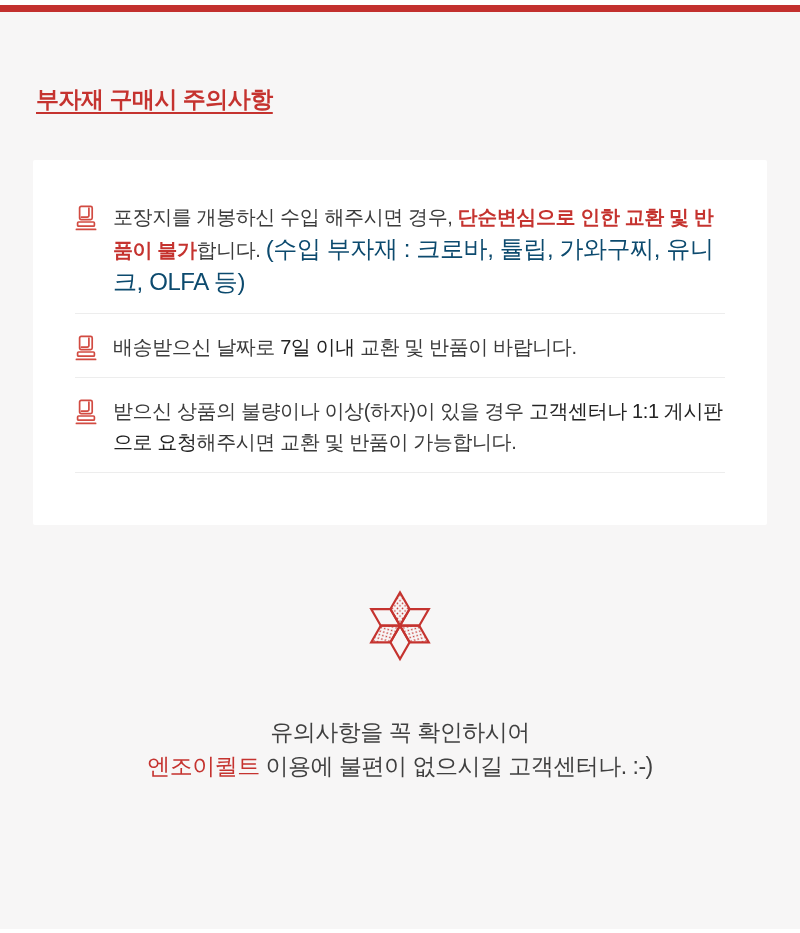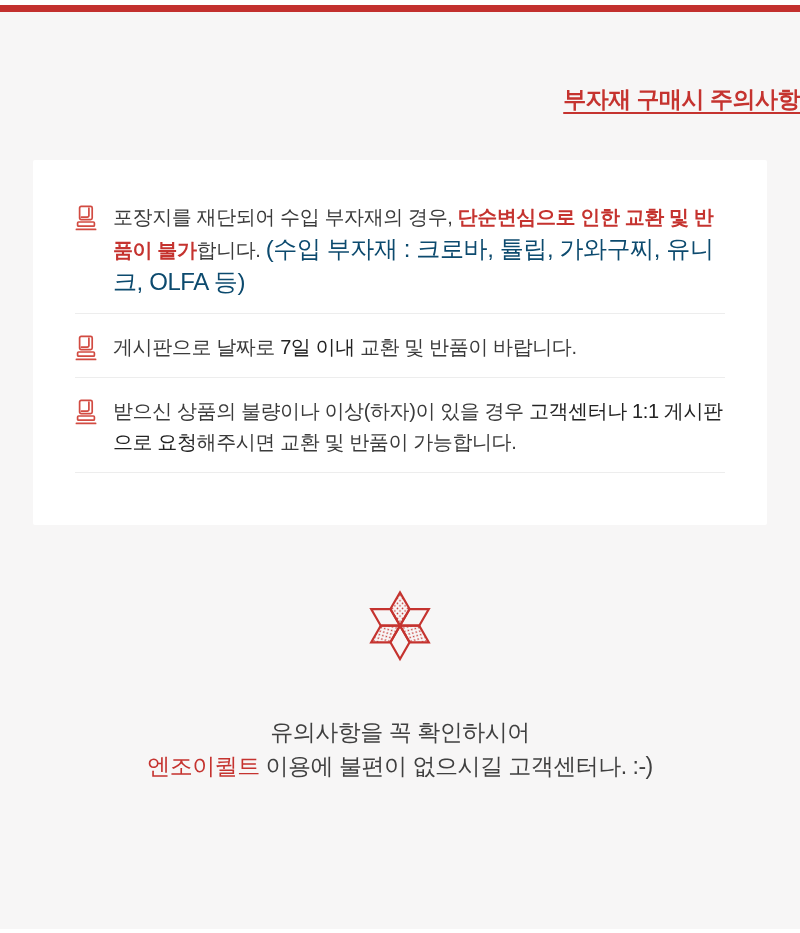--- a/index.html
+++ b/index.html
@@ -8,21 +8,21 @@
     background:#ffffff;
     font-family:"Liberation Sans","DejaVu Sans",sans-serif;
     -webkit-font-smoothing:antialiased;
   }
   .top-strip{height:5px;background:#ffffff;}
   .accent-bar{height:7px;background:#c3302e;}
   .page{height:917px;background:#f7f6f6;overflow:hidden;}
 
   .title{
     margin:72px 0 0;
-    text-align:right;
+    text-align:left;
     font-size:23px;
     font-weight:700;
     color:#c5332f;
     text-decoration:underline;
     text-underline-offset:5px;
     letter-spacing:-0.5px;
     padding-left:36px;
   }
 
   .card{
@@ -75,37 +75,37 @@
     <div class="item">
       <span class="bullet">
         <svg width="22" height="26" viewBox="0 0 22 26" fill="none" stroke="#d24b42" stroke-width="1.7" stroke-linecap="round" stroke-linejoin="round">
           <rect x="4.6" y="1.3" width="12.6" height="13.4" rx="1.6"></rect>
           <path d="M13.9 3.2 v7.4 a1.6 1.6 0 0 1 -1.6 1.6 H6.4"></path>
           <rect x="2.6" y="17" width="16.8" height="4.2" rx="1"></rect>
           <path d="M1.4 24.4 h19.2"></path>
         </svg>
       </span>
       <p class="item-text">
-        <span class="seg">포장지를 재단되어 수입 부자재의 경우, </span><span class="seg accent">단순변심으로 인한 교환 및 반품이 불가</span><span class="seg">합니다. </span><span class="seg muted">(수입 부자재 : 크로바, 튤립, 가와구찌, 유니크, OLFA 등)</span>
+        <span class="seg">포장지를 개봉하신 수입 해주시면 경우, </span><span class="seg accent">단순변심으로 인한 교환 및 반품이 불가</span><span class="seg">합니다. </span><span class="seg muted">(수입 부자재 : 크로바, 튤립, 가와구찌, 유니크, OLFA 등)</span>
       </p>
     </div>
 
     <hr class="divider">
 
     <div class="item">
       <span class="bullet">
         <svg width="22" height="26" viewBox="0 0 22 26" fill="none" stroke="#d24b42" stroke-width="1.7" stroke-linecap="round" stroke-linejoin="round">
           <rect x="4.6" y="1.3" width="12.6" height="13.4" rx="1.6"></rect>
           <path d="M13.9 3.2 v7.4 a1.6 1.6 0 0 1 -1.6 1.6 H6.4"></path>
           <rect x="2.6" y="17" width="16.8" height="4.2" rx="1"></rect>
           <path d="M1.4 24.4 h19.2"></path>
         </svg>
       </span>
       <p class="item-text">
-        <span class="seg">게시판으로 날짜로 </span><span class="seg strong">7일 이내</span><span class="seg"> 교환 및 반품이 바랍니다.</span>
+        <span class="seg">배송받으신 날짜로 </span><span class="seg strong">7일 이내</span><span class="seg"> 교환 및 반품이 바랍니다.</span>
       </p>
     </div>
 
     <hr class="divider">
 
     <div class="item">
       <span class="bullet">
         <svg width="22" height="26" viewBox="0 0 22 26" fill="none" stroke="#d24b42" stroke-width="1.7" stroke-linecap="round" stroke-linejoin="round">
           <rect x="4.6" y="1.3" width="12.6" height="13.4" rx="1.6"></rect>
           <path d="M13.9 3.2 v7.4 a1.6 1.6 0 0 1 -1.6 1.6 H6.4"></path>

